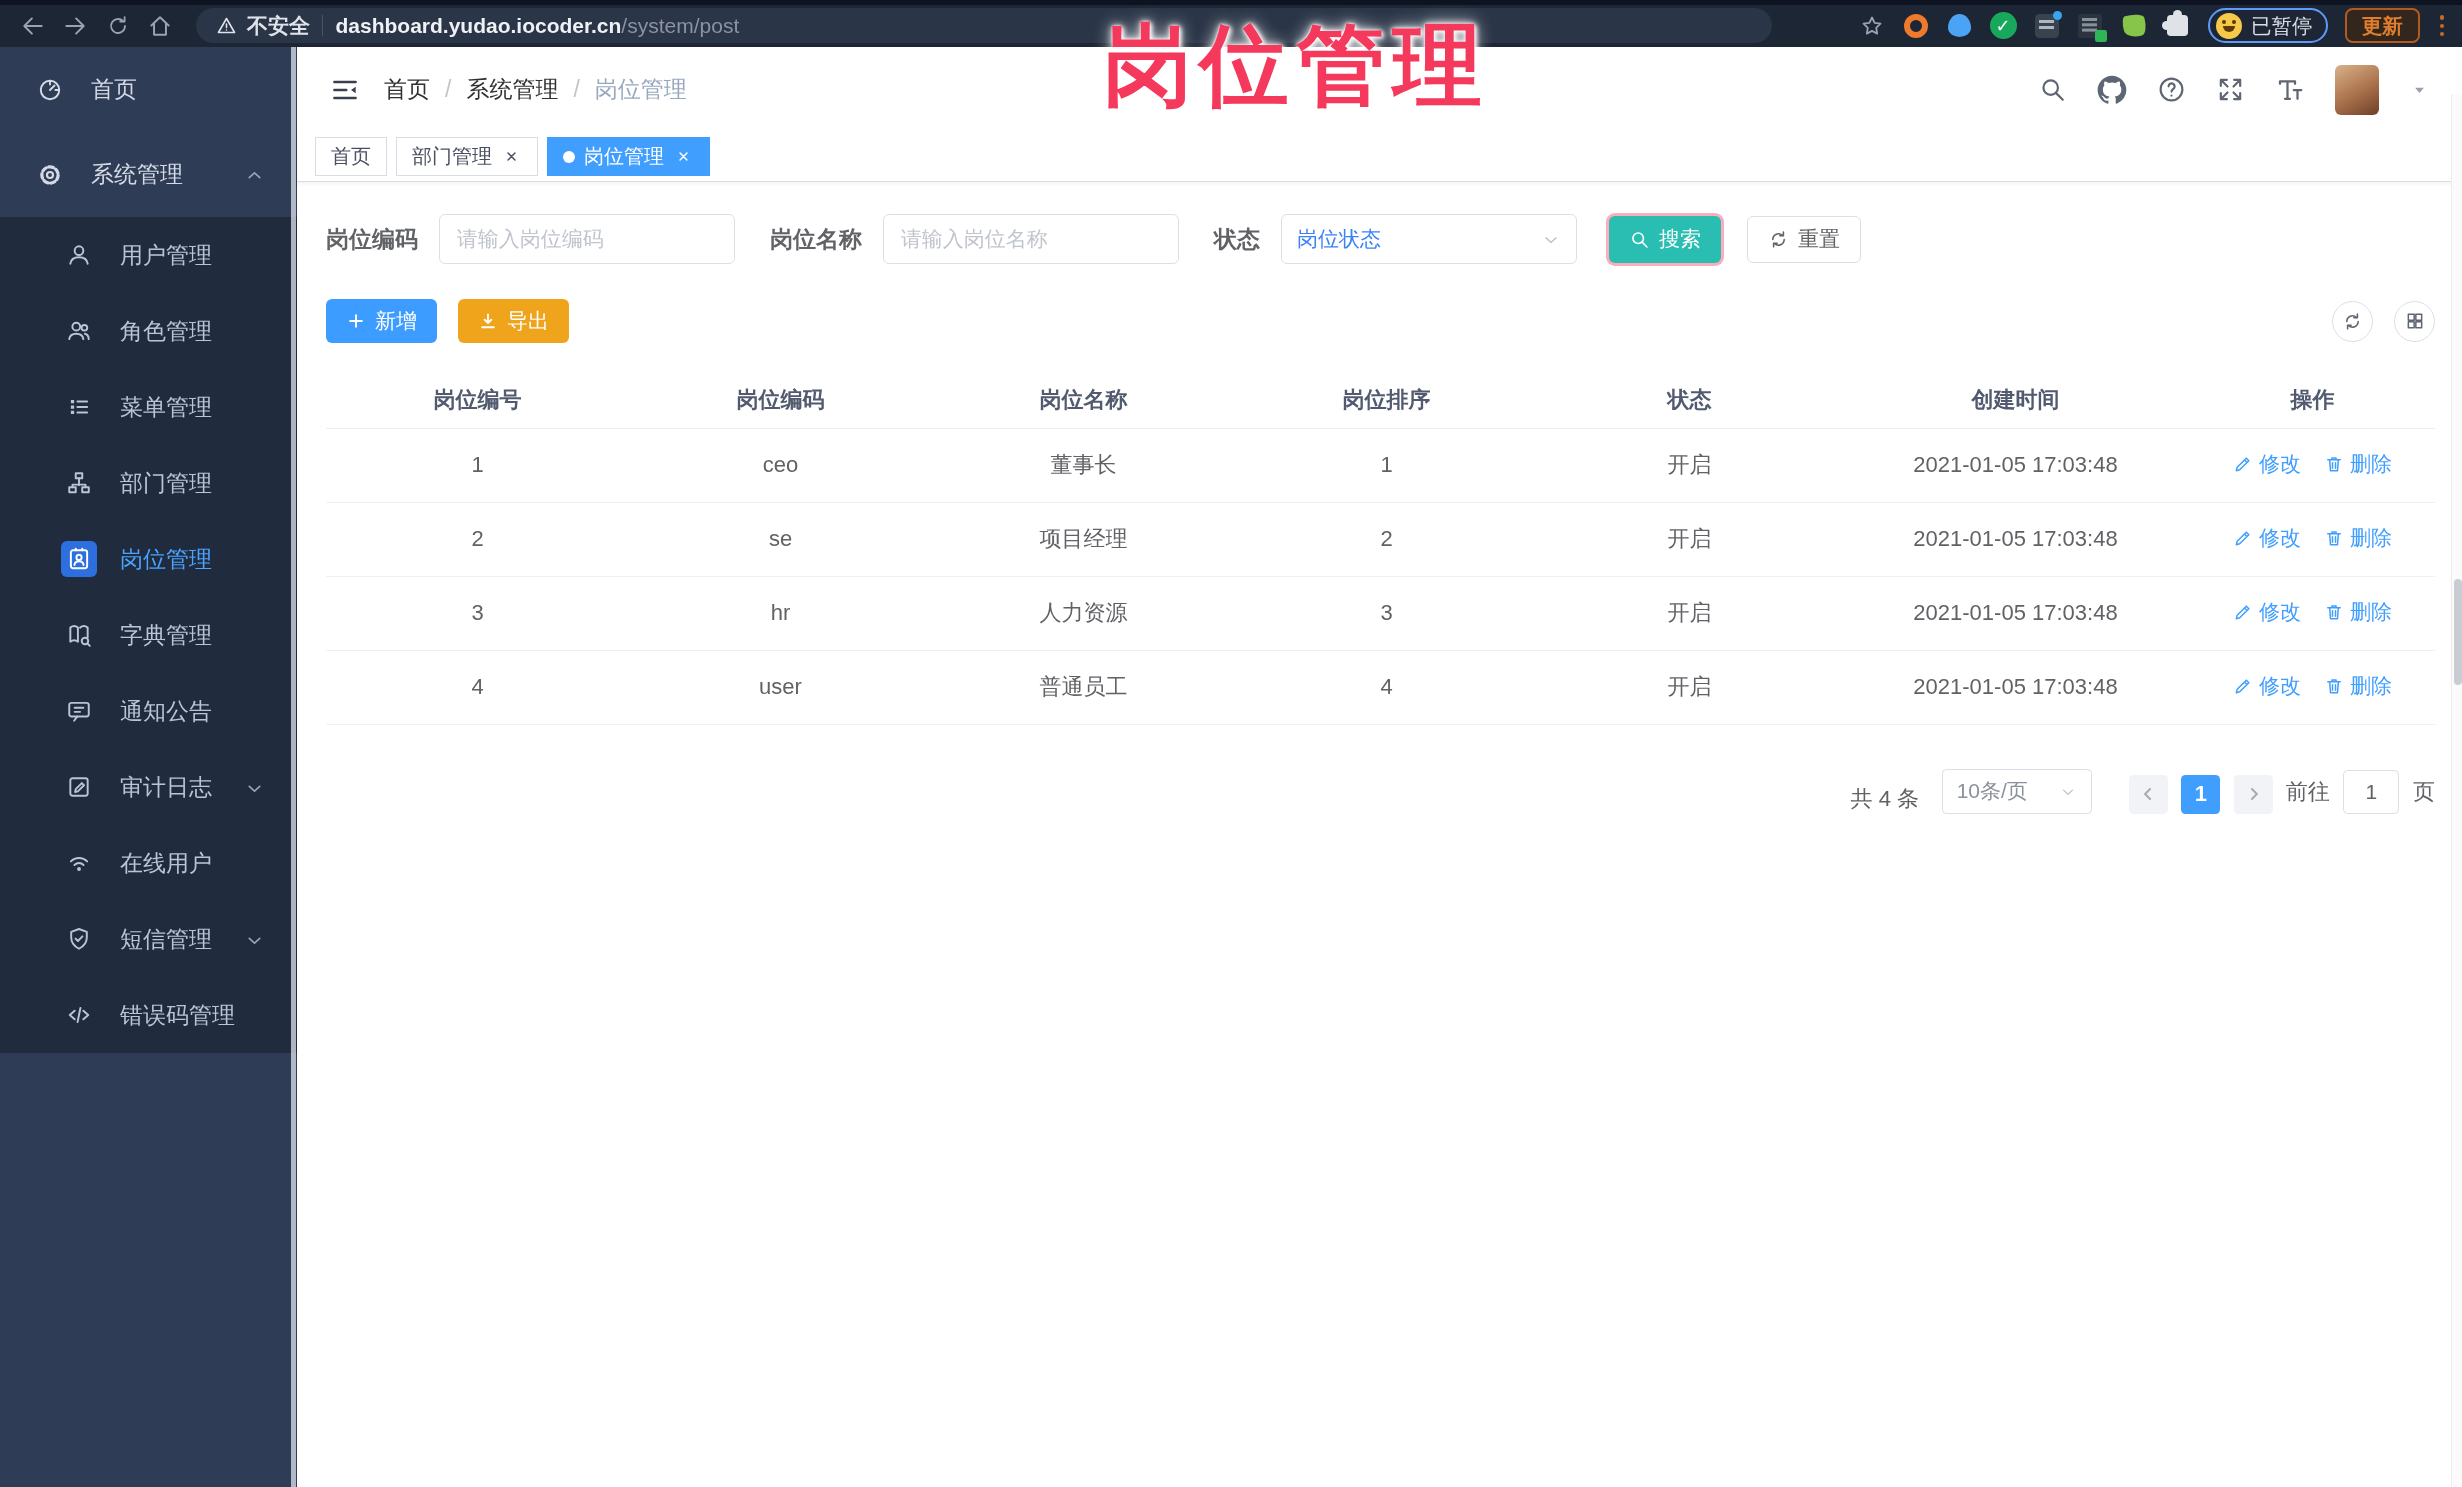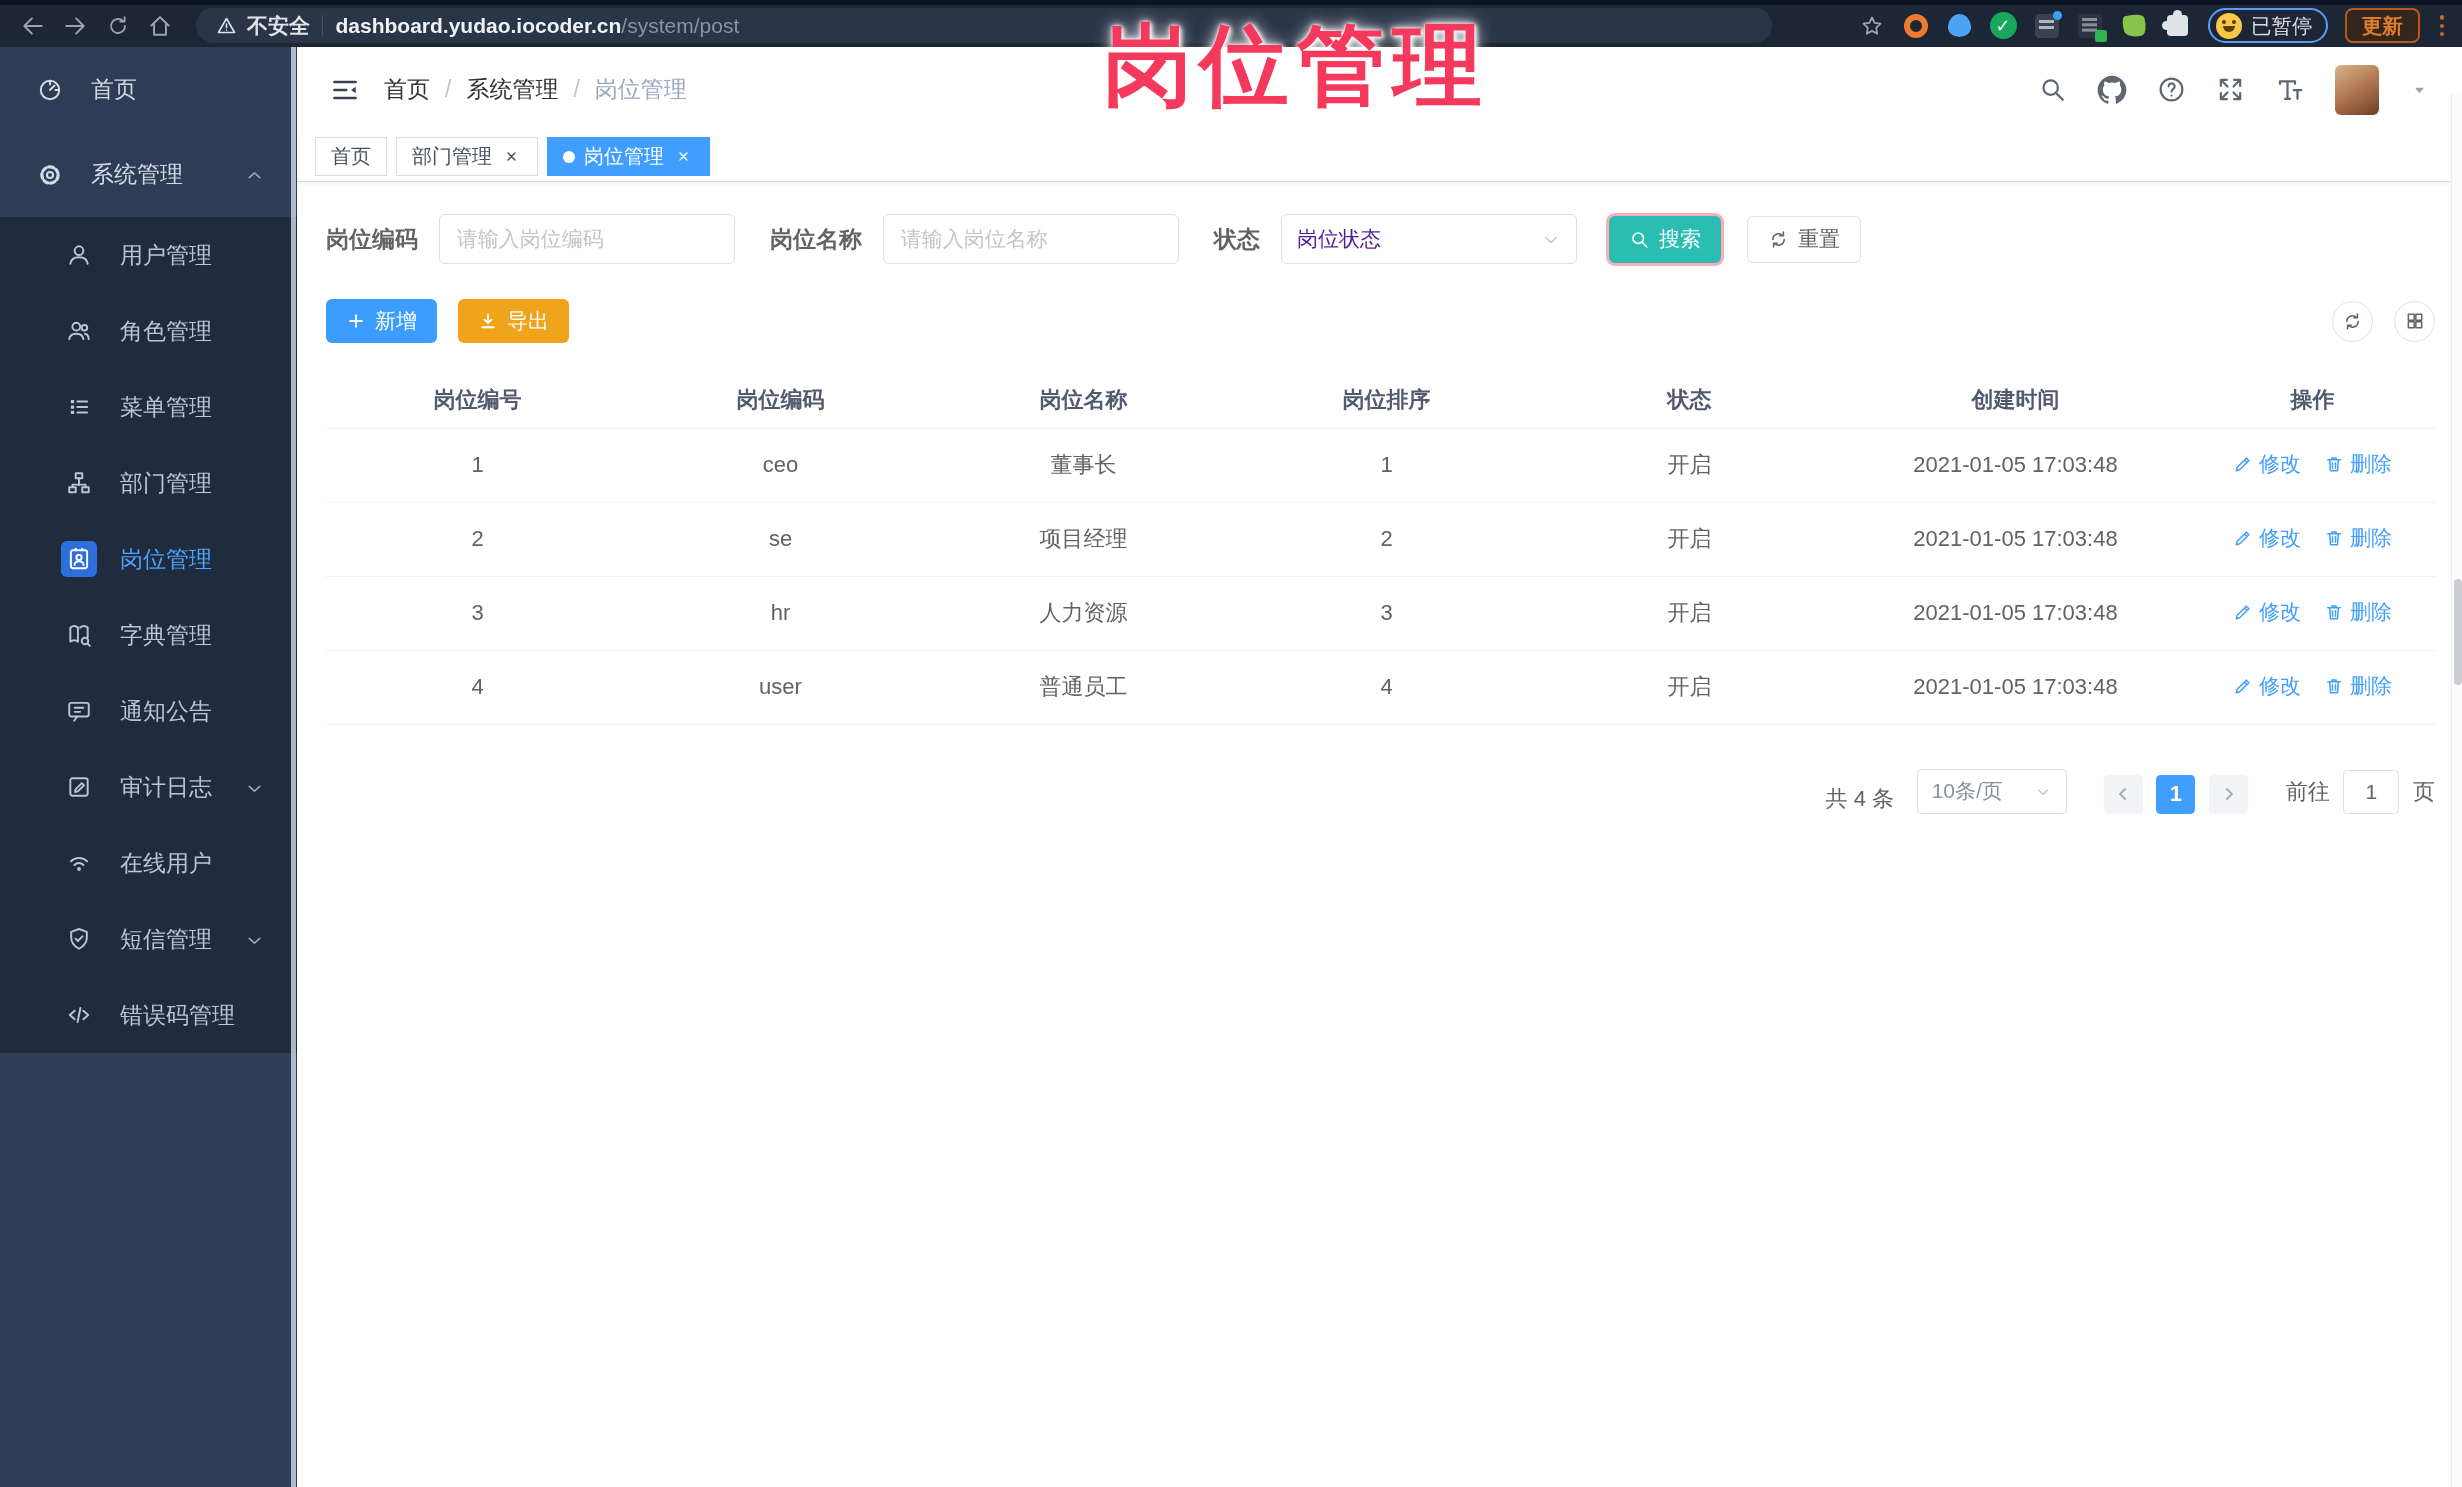--- a/index.html
+++ b/index.html
@@ -72,21 +72,21 @@
   .tag.active{background:#409eff;border-color:#409eff;color:#fff}
   .tag.active .dot{display:block}
   .tag .x{display:flex;align-items:center;justify-content:center;width:21px;height:21px;border-radius:50%}
 
   .content{flex:1;background:#fff;padding:32px 27px 0 29px;position:relative}
 
   .filters{display:flex;align-items:center;margin-bottom:35px}
   .flabel{font-size:23px;color:#606266;font-weight:700;margin-right:21px;white-space:nowrap}
   .finput{width:296px;height:50px;border:1.5px solid #dcdfe6;border-radius:6px;font-size:21px;padding:0 16.7px;color:#b91c1c;outline:none;margin-right:35px;font-family:inherit}
   .finput::placeholder{color:#c0c4cc}
-  .fselect{width:296px;height:50px;border:1.5px solid #dcdfe6;border-radius:6px;display:flex;align-items:center;justify-content:space-between;padding:0 15px;color:#4c1d95;font-size:21px;cursor:pointer;margin-right:20px}
+  .fselect{width:296px;height:50px;border:1.5px solid #dcdfe6;border-radius:6px;display:flex;align-items:center;justify-content:space-between;padding:0 15px;color:#3b82f6;font-size:21px;cursor:pointer;margin-right:20px}
   .fselect .chev{color:#c0c4cc}
   .btn{height:47px;border-radius:6px;font-size:21px;display:inline-flex;align-items:center;gap:9px;padding:0 20px;border:none;cursor:pointer;font-family:inherit;white-space:nowrap}
   .btn-search{background:#2abdb2;color:#fff;box-shadow:0 0 0 3px rgba(245,59,92,.42);margin-left:12px}
   .btn-reset{background:#fff;border:1.5px solid #dcdfe6;color:#606266;margin-left:26px}
 
   .toolbar{display:flex;align-items:center;margin-bottom:29px}
   .btn-add{background:#3c9cff;color:#fff;height:44px}
   .btn-export{background:#efa41c;color:#fff;height:44px;margin-left:21px}
   .round-btns{margin-left:auto;display:flex;gap:21px}
   .rbtn{width:41px;height:41px;border-radius:50%;border:1.5px solid #dcdfe6;background:#fff;color:#5f6670;display:flex;align-items:center;justify-content:center;cursor:pointer}
@@ -95,21 +95,21 @@
   .grid th{font-size:22px;color:#515a6e;font-weight:700;height:56px;border-bottom:1.5px solid #ebeef5;text-align:center}
   .grid td{font-size:22px;color:#606266;height:74px;border-bottom:1.5px solid #eef0f5;text-align:center}
   .link{color:#409eff;display:inline-flex;align-items:center;gap:6px;margin:0 11.4px;font-size:21px;cursor:pointer;white-space:nowrap}
 
   .pagination{display:flex;align-items:flex-end;justify-content:flex-end;margin-top:44px;color:#606266;font-size:22px}
   .ptotal{margin-right:23px}
   .psel{width:150px;height:45px;border:1.5px solid #dcdfe6;border-radius:4.5px;display:flex;align-items:center;justify-content:space-between;padding:0 13.6px;color:#8b919c;cursor:pointer;margin-right:30px;font-size:21px}
   .psel .chev{color:#c0c4cc}
   .pbtn{width:39px;height:39px;background:#f2f3f7;border-radius:4.5px;display:flex;align-items:center;justify-content:center;color:#a8abb2;margin:0 6.8px;cursor:pointer}
   .pcur{width:39px;height:39px;background:#409eff;color:#fff;border-radius:4.5px;display:flex;align-items:center;justify-content:center;font-weight:700;margin:0 6.8px;cursor:pointer}
-  .goto{margin-left:31px;display:flex;align-items:center;gap:13.6px}
+  .goto{margin-left:6px;display:flex;align-items:center;gap:13.6px}
   .ginput{width:56px;height:44px;border:1.5px solid #dcdfe6;border-radius:4.5px;text-align:center;font-size:21px;color:#606266;outline:none;font-family:inherit}
 
   .page-scrollbar{position:absolute;right:0;top:47px;width:10.6px;height:1441px;background:#fbfbfc;border-left:0.8px solid #ececec;z-index:6}
   .page-thumb{position:absolute;left:1.5px;top:485px;width:7.6px;height:106px;border-radius:4.5px;background:#c9ccd2;cursor:pointer}
 
   .watermark{position:absolute;left:1103px;top:6px;z-index:50;font-size:89px;font-weight:800;letter-spacing:7.6px;color:#f5395c;pointer-events:none;white-space:nowrap;
     text-shadow:0 0 2.3px #fff,0 0 7.6px #fff,0 0 16.7px rgba(255,255,255,.95),2.3px 2.3px 4.5px rgba(255,255,255,.8)}
 </style>
 </head>
 <body>

